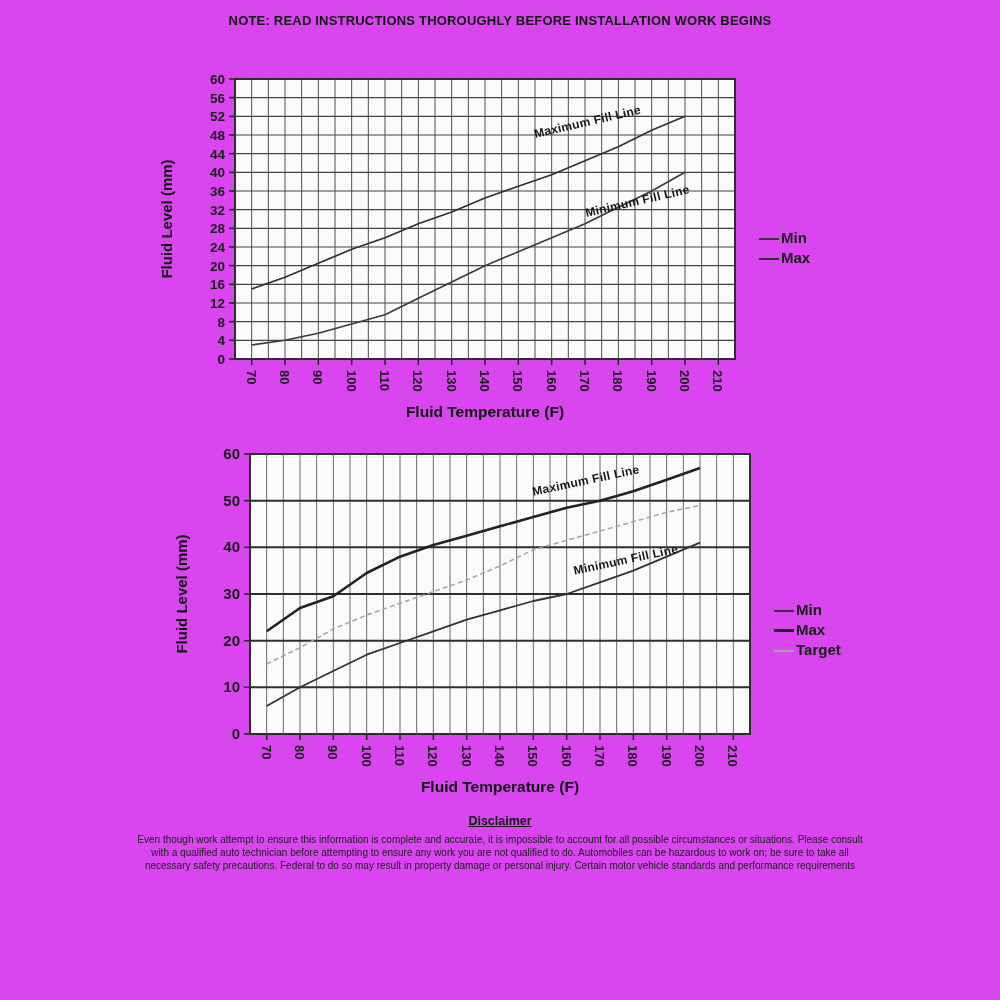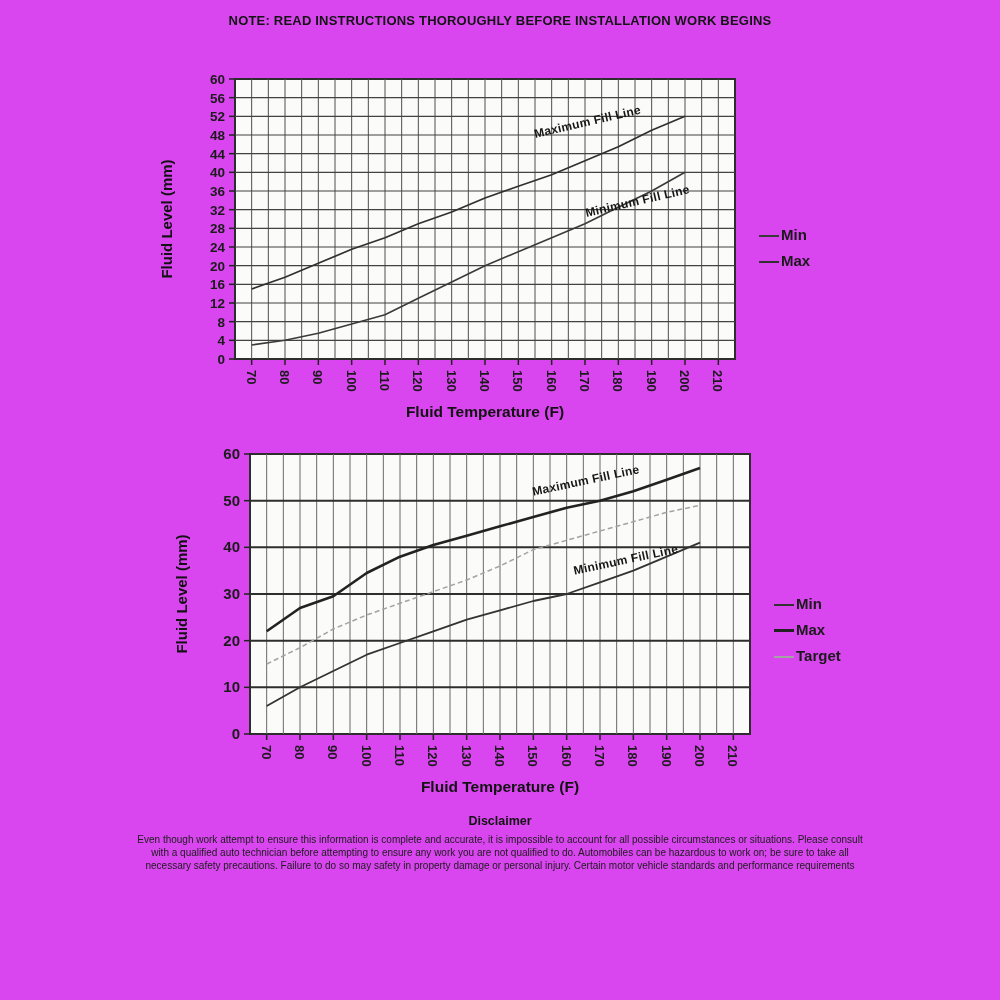--- a/index.html
+++ b/index.html
@@ -15,33 +15,33 @@
   }
   .chart-title {
     text-align:center; font-size:21px; font-weight:bold; color:#121212;
   }
   .chart-title.c { margin-top:21px; }
   .chart-title.d { margin-top:16px; }
   .chart-row { display:flex; align-items:center; }
   .chart-row.c { padding-left:155px; margin-top:43px; }
   .chart-row.d { padding-left:170px; margin-top:23px; }
   svg.chart { display:block; flex:0 0 auto; }
-  .legend { margin-left:10px; display:flex; flex-direction:column; gap:9px; }
+  .legend { margin-left:10px; display:flex; flex-direction:column; gap:3px; }
   .legend.d { margin-top:14px; }
   .legend-item { white-space:nowrap; font-size:15px; font-weight:600; color:#1a1a1a; }
   .swatch { display:inline-block; width:20px; vertical-align:middle; margin-right:2px; }
   .tick-x  { font:700 13px "Liberation Sans", sans-serif; fill:#1b1b1b; }
   .tick-y  { font:700 13.5px "Liberation Sans", sans-serif; fill:#1b1b1b; }
   .tick-y-lg { font:700 15px "Liberation Sans", sans-serif; fill:#1b1b1b; }
   .axis-x { font:700 15.5px "Liberation Sans", sans-serif; fill:#121212; }
   .axis-y { font:700 15px "Liberation Sans", sans-serif; fill:#121212; }
   .annot  { font:700 12px "Liberation Sans", sans-serif; fill:#161616; letter-spacing:.3px; }
   .disclaimer { margin-top:16px; text-align:center; }
   .disclaimer-heading {
-    font-size:12.5px; font-weight:bold; color:#131313;
+    font-size:12.5px; font-weight:bold; text-decoration:underline; color:#131313;
   }
   .disclaimer-lines { margin:5px auto 0; width:880px; }
   .disclaimer-line { font-size:10px; line-height:13px; color:#1c1c1c; }
 </style>
 </head>
 <body>
 
 <div class="page">
 
   <div class="note">NOTE: READ INSTRUCTIONS THOROUGHLY BEFORE INSTALLATION WORK BEGINS</div>
@@ -261,17 +261,17 @@
         <div class="legend-item"><span class="swatch" style="border-top: 3px solid rgb(34, 34, 34);"></span><span class="legend-label">Max</span></div>
         <div class="legend-item"><span class="swatch" style="border-top: 2px solid rgb(163, 163, 163);"></span><span class="legend-label">Target</span></div>
       </div>
   </div>
 
   <div class="disclaimer">
     <div class="disclaimer-heading">Disclaimer</div>
     <div class="disclaimer-lines">
       <div class="disclaimer-line">Even though work attempt to ensure this information is complete and accurate, it is impossible to account for all possible circumstances or situations.  Please consult</div>
       <div class="disclaimer-line">with a qualified auto technician before attempting to ensure any work you are not qualified to do.  Automobiles can be hazardous to work on; be sure to take all</div>
-      <div class="disclaimer-line">necessary safety precautions.  Failure to do so may safety in property damage or personal injury.  Certain motor vehicle standards and performance requirements</div>
+      <div class="disclaimer-line">necessary safety precautions.  Federal to do so may result in property damage or personal injury.  Certain motor vehicle standards and performance requirements</div>
     </div>
   </div>
 
 </div>
 
 </body></html>

